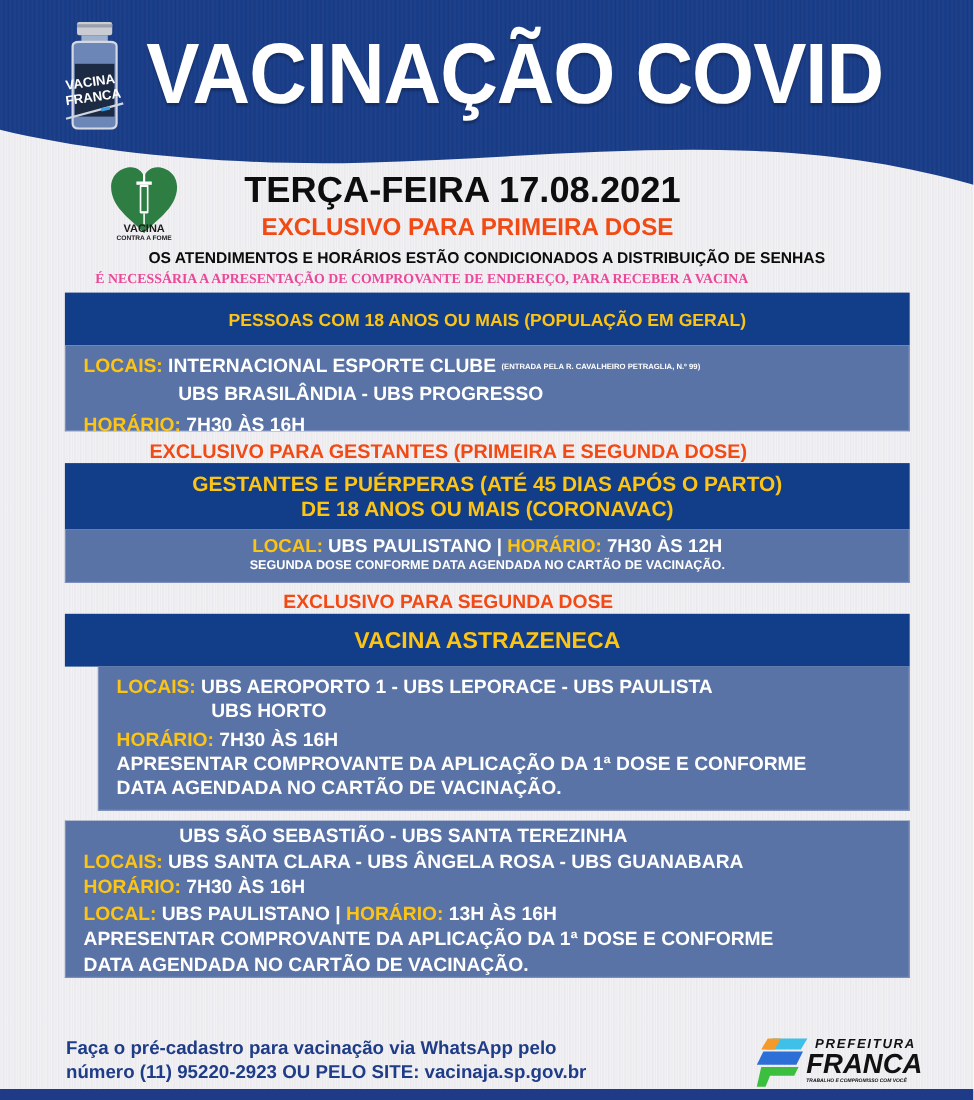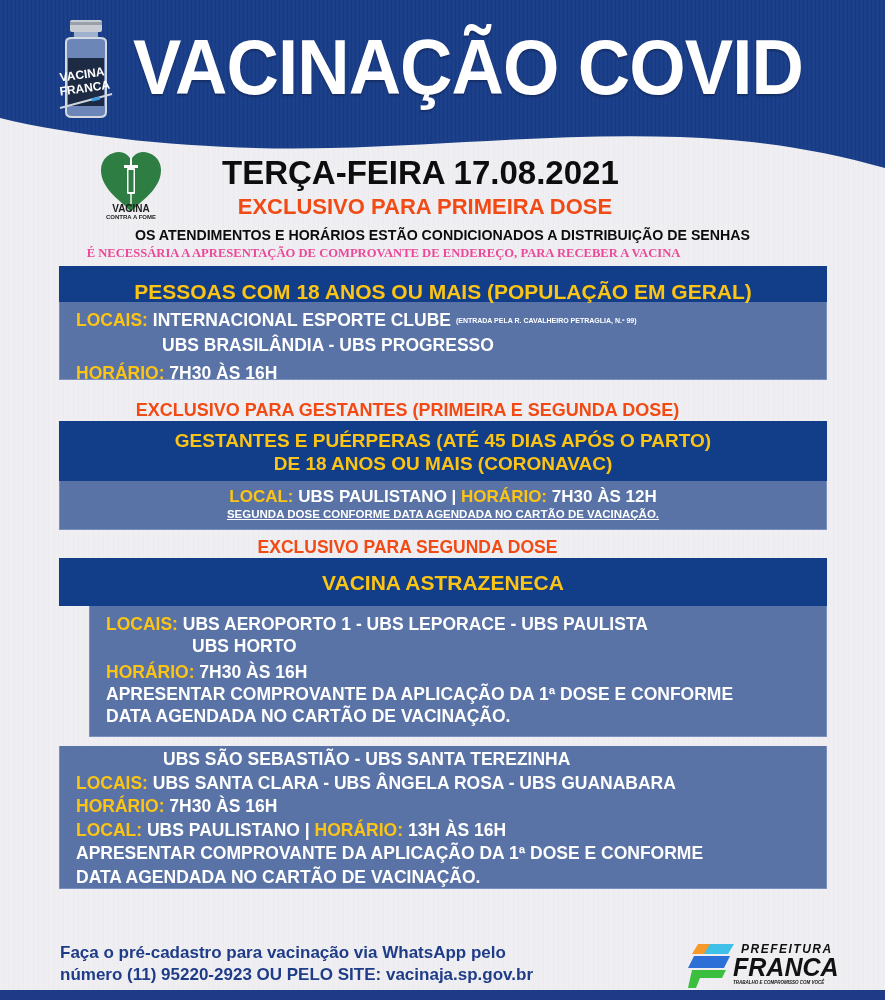--- a/index.html
+++ b/index.html
@@ -56,29 +56,29 @@
     background: #123d89; color: #fcc414; font-weight: 700; text-align: center;
     white-space: nowrap;
   }
   .panel-body {
     background: #5a73a6; color: #ffffff; font-weight: 700; border: 1px solid #7b90bd; border-top: none;
   }
   .lbl { color: #fcc414; }
   .row { white-space: nowrap; }
   .small { font-size: 7px; font-weight: 700; vertical-align: 3px; }
   .p1 { top: 266px; }
-  .p1 .panel-head { height: 36px; font-size: 21px; line-height: 52px; }
+  .p1 .panel-head { height: 48px; font-size: 16px; line-height: 52px; }
   .p1 .panel-body { height: 78px; padding: 6px 0 0 16px; font-size: 17.5px; line-height: 24px; }
   .indent { padding-left: 86px; }
   .ex2 { top: 399px; font-size: 18px; line-height: 22px; }
   .p2 { top: 421px; }
   .p2 .panel-head { height: 60px; font-size: 19px; line-height: 23px; padding-top: 8px; }
   .p2 .panel-body { height: 49px; text-align: center; padding-top: 6px; }
   .p2 .l1 { font-size: 17px; line-height: 20px; }
-  .p2 .l2 { font-size: 11.5px; line-height: 15px; text-decoration: underline; }
+  .p2 .l2 { font-size: 11.5px; line-height: 15px; }
   .ex3 { top: 537px; font-size: 17.5px; line-height: 21px; }
   .p3 { top: 558px; }
   .p3 .panel-head { height: 48px; font-size: 21px; line-height: 50px; }
   .p3 .panel-body { height: 131px; padding: 7px 0 0 16px; font-size: 17.5px; line-height: 22px; margin-left: 30px; }
   .p3 .gap { margin-top: 4px; }
   .p4 { top: 746px; }
   .p4 .panel-head { height: 48px; font-size: 21px; line-height: 54px; }
   .p4 .panel-body { height: 143px; padding: 2px 0 0 16px; font-size: 17.5px; line-height: 23.5px; }
   .indent2 { padding-left: 87px; }
   .footer-text {

